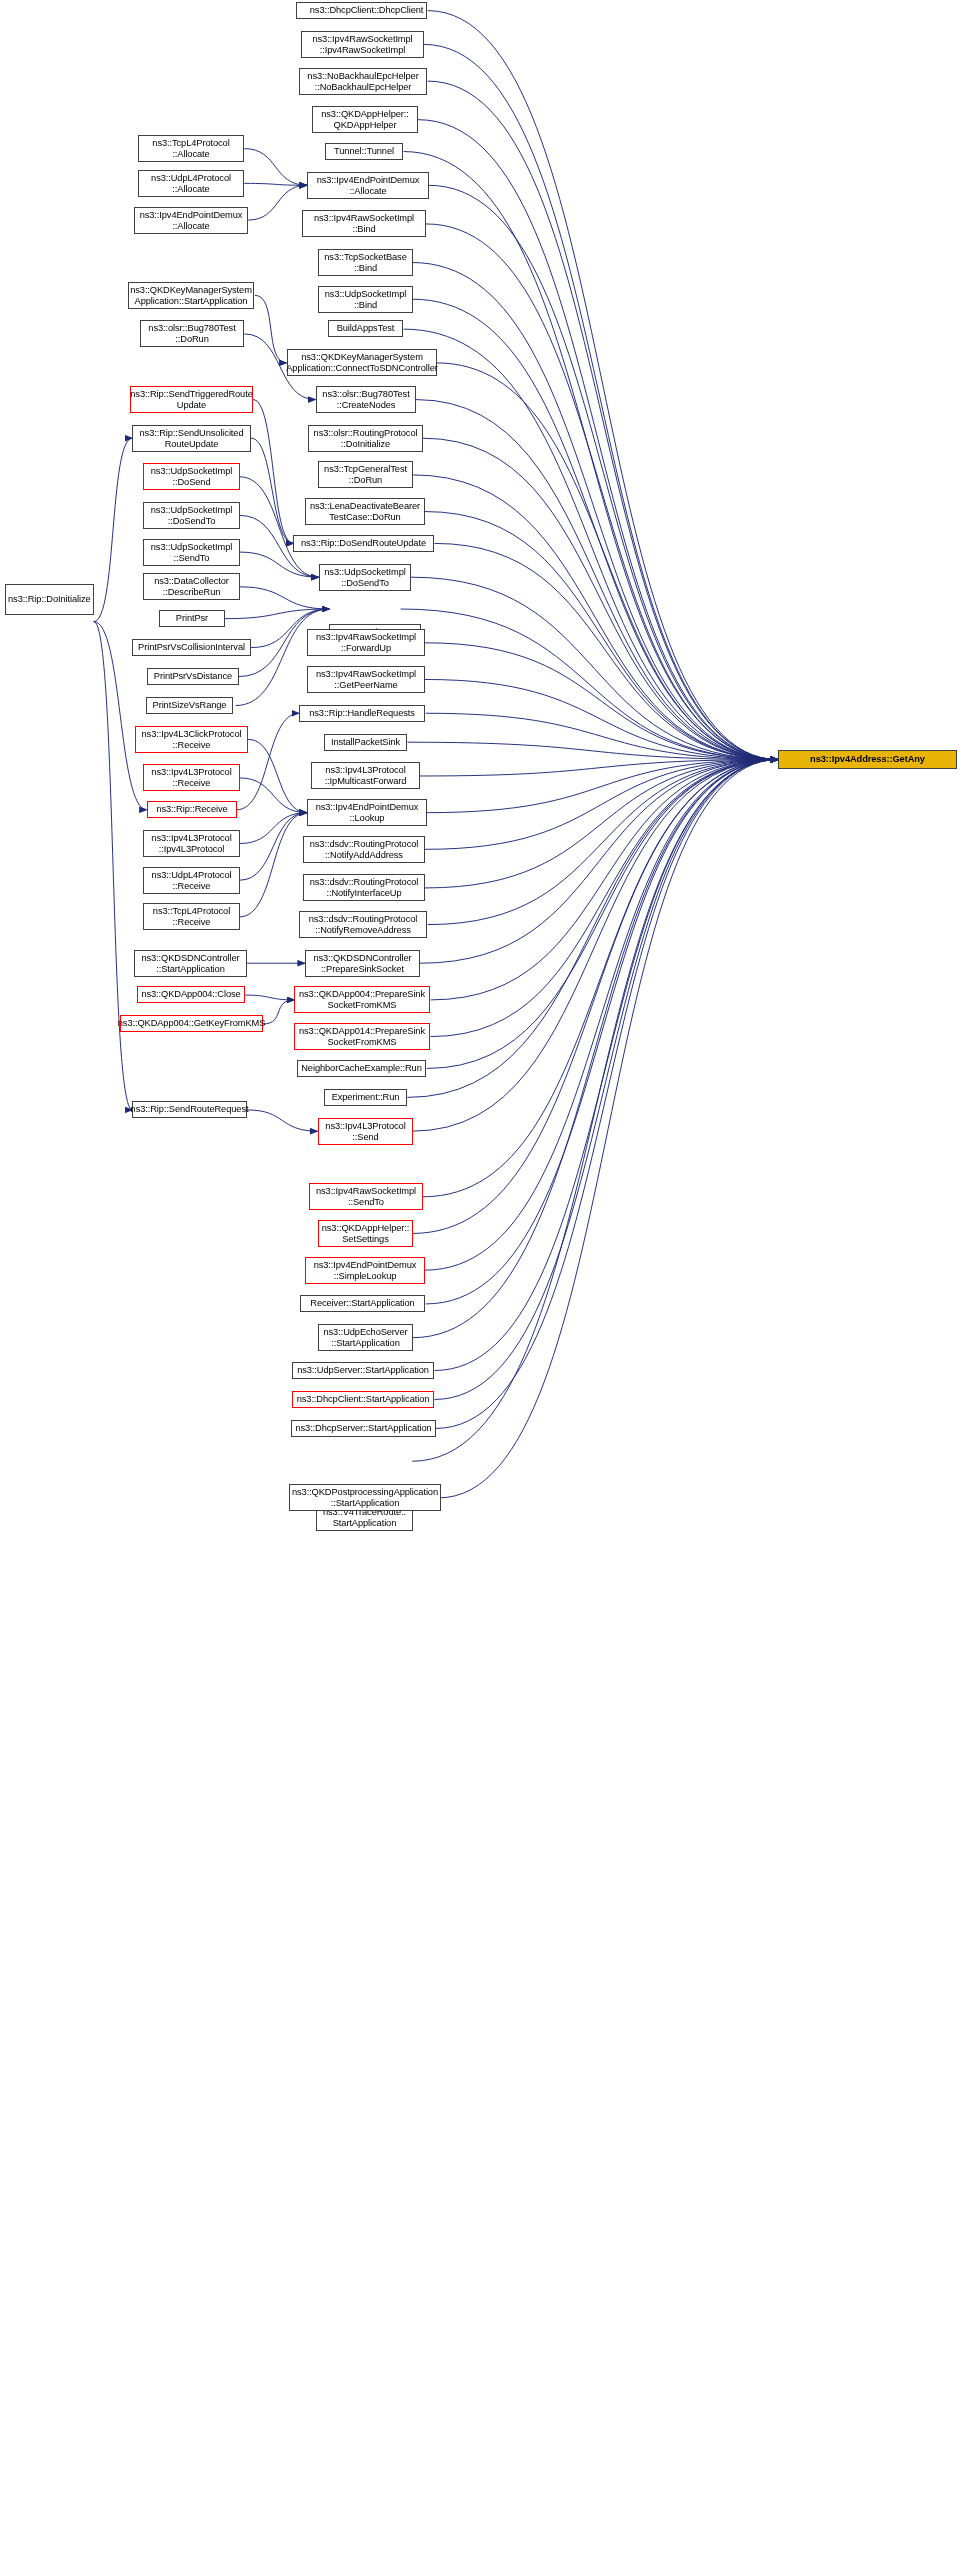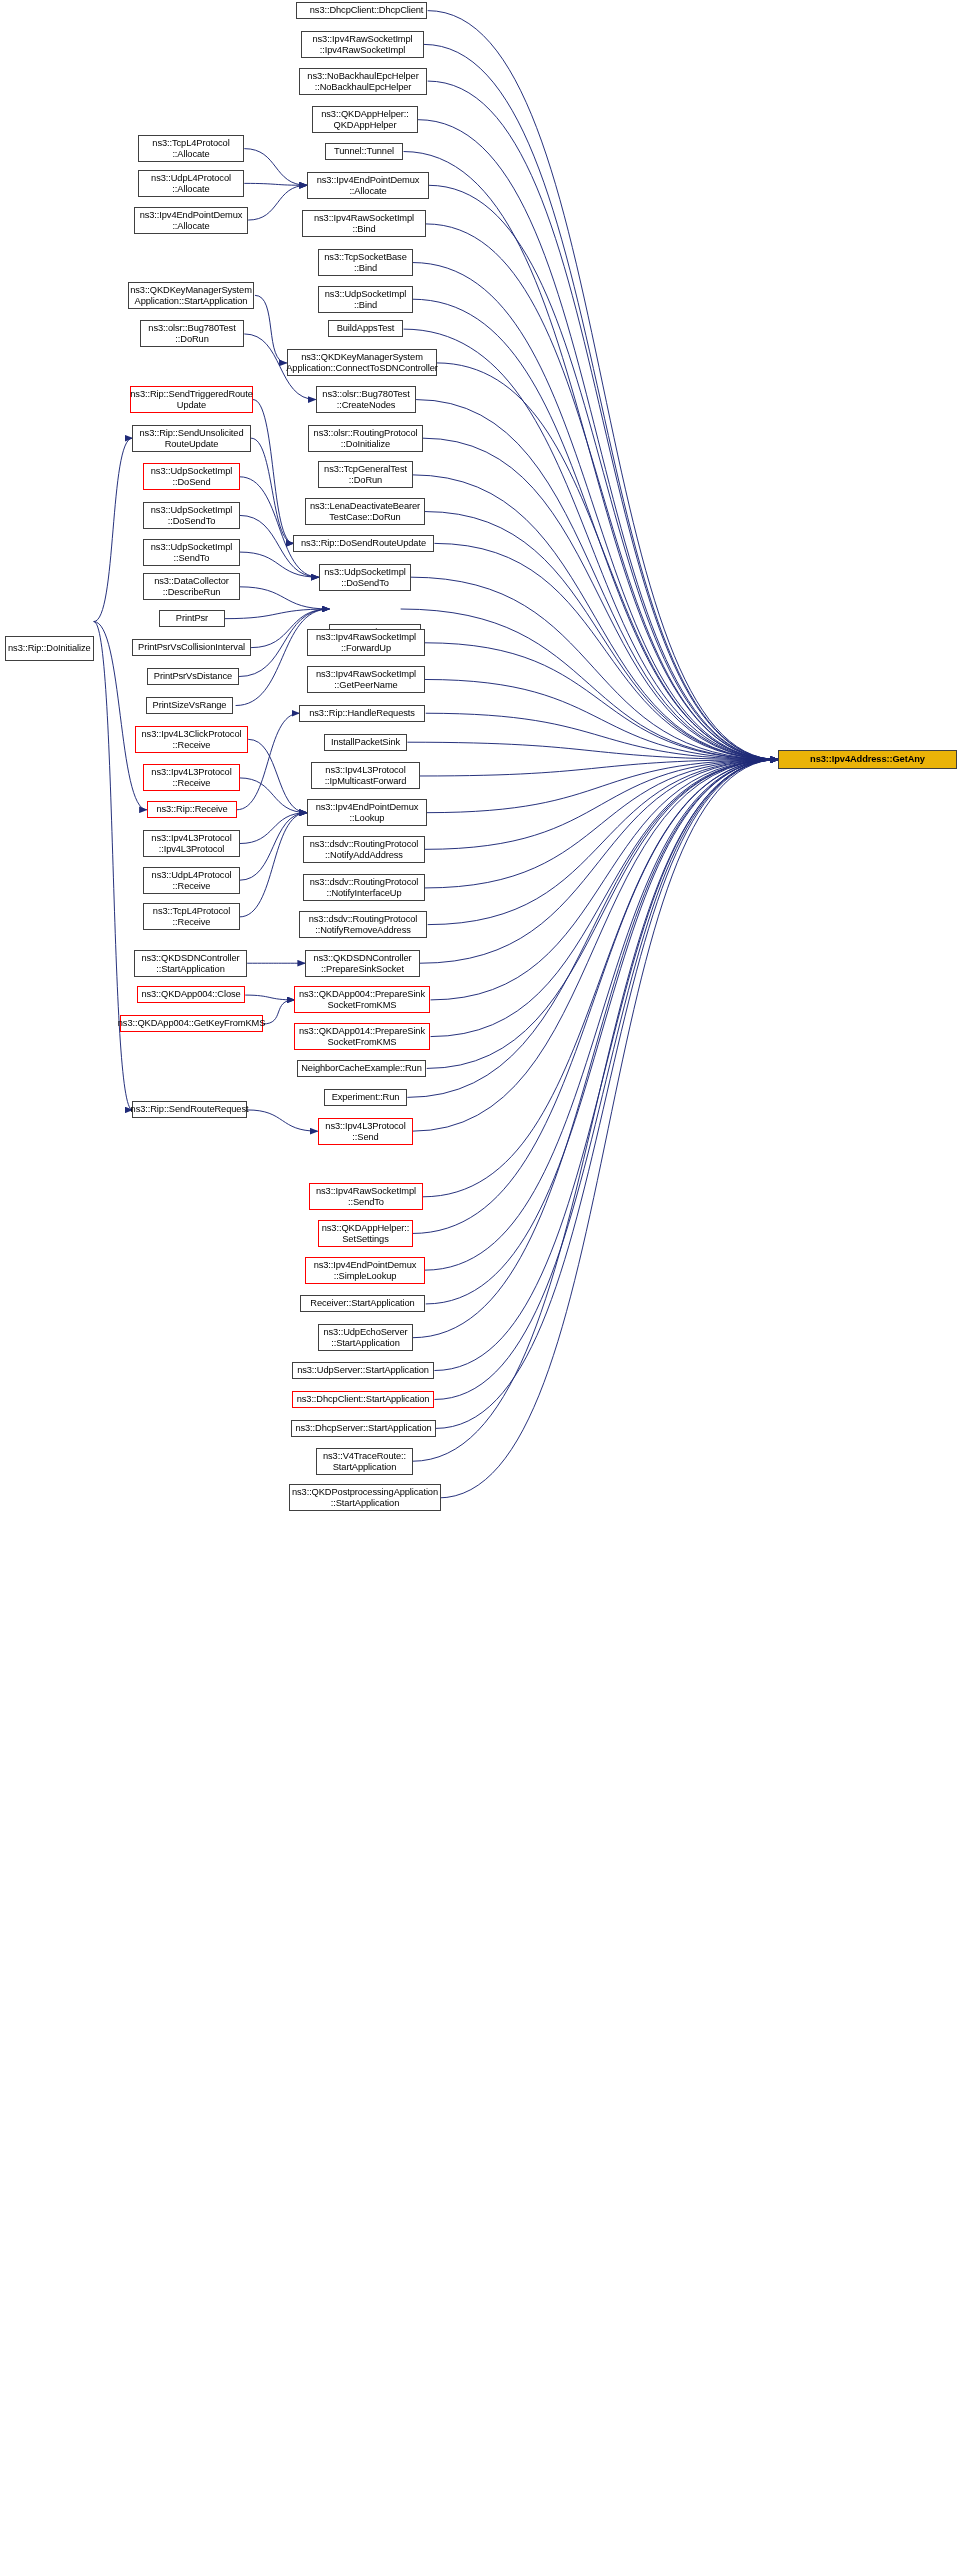--- a/index.html
+++ b/index.html
@@ -117,21 +117,21 @@
         <path d="M427,1386 C635.45,1386 597.55,787 806,787" marker-end="url(#arrow)"></path>
         <path d="M450,1420 C645.8,1420 610.2,787 806,787" marker-end="url(#arrow)"></path>
         <path d="M450,1450 C645.8,1450 610.2,787 806,787" marker-end="url(#arrow)"></path>
         <path d="M451,1480 C646.25,1480 610.75,787 806,787" marker-end="url(#arrow)"></path>
         <path d="M427,1514 C635.45,1514 597.55,787 806,787" marker-end="url(#arrow)"></path>
         <path d="M454,1552 C647.6,1552 612.4,787 806,787" marker-end="url(#arrow)"></path>
       </g>
   </svg>
   <div id="nodes-layer">
       <div class="node root" style="left: 778px; top: 750px; width: 179px; height: 19.3px;">ns3::Ipv4Address::GetAny</div>
-      <div class="node" style="left: 4.8px; top: 636px; width: 89px; height: 25px;">ns3::Rip::DoInitialize</div>
+      <div class="node" style="left: 4.8px; top: 584px; width: 89px; height: 31px;">ns3::Rip::DoInitialize</div>
       <div class="node" style="left: 138px; top: 135px; width: 106px; height: 27px;">ns3::TcpL4Protocol
 ::Allocate</div>
       <div class="node" style="left: 138px; top: 170px; width: 106px; height: 27px;">ns3::UdpL4Protocol
 ::Allocate</div>
       <div class="node" style="left: 134px; top: 207px; width: 114px; height: 27px;">ns3::Ipv4EndPointDemux
 ::Allocate</div>
       <div class="node" style="left: 128px; top: 282px; width: 126px; height: 27px;">ns3::QKDKeyManagerSystem
 Application::StartApplication</div>
       <div class="node" style="left: 140px; top: 320px; width: 104px; height: 27px;">ns3::olsr::Bug780Test
 ::DoRun</div>
@@ -229,19 +229,19 @@
       <div class="node red" style="left: 318px; top: 1220px; width: 95px; height: 27px;">ns3::QKDAppHelper::
 SetSettings</div>
       <div class="node red" style="left: 305px; top: 1257px; width: 120px; height: 27px;">ns3::Ipv4EndPointDemux
 ::SimpleLookup</div>
       <div class="node" style="left: 300px; top: 1295px; width: 125px; height: 17.4px;">Receiver::StartApplication</div>
       <div class="node" style="left: 318px; top: 1324px; width: 95px; height: 27px;">ns3::UdpEchoServer
 ::StartApplication</div>
       <div class="node" style="left: 292px; top: 1362px; width: 142px; height: 17.4px;">ns3::UdpServer::StartApplication</div>
       <div class="node red" style="left: 292px; top: 1391px; width: 142px; height: 17.4px;">ns3::DhcpClient::StartApplication</div>
       <div class="node" style="left: 291px; top: 1420px; width: 145px; height: 17.4px;">ns3::DhcpServer::StartApplication</div>
-      <div class="node" style="left: 316px; top: 1448px; width: 97px; height: 27px;">ns3::V4TraceRoute::
+      <div class="node" style="left: 316px; top: 1504px; width: 97px; height: 27px;">ns3::V4TraceRoute::
 StartApplication</div>
       <div class="node" style="left: 289px; top: 1484px; width: 152px; height: 27px;">ns3::QKDPostprocessingApplication
 ::StartApplication</div>
     </div>
 </div>
 
 
 </body></html>

